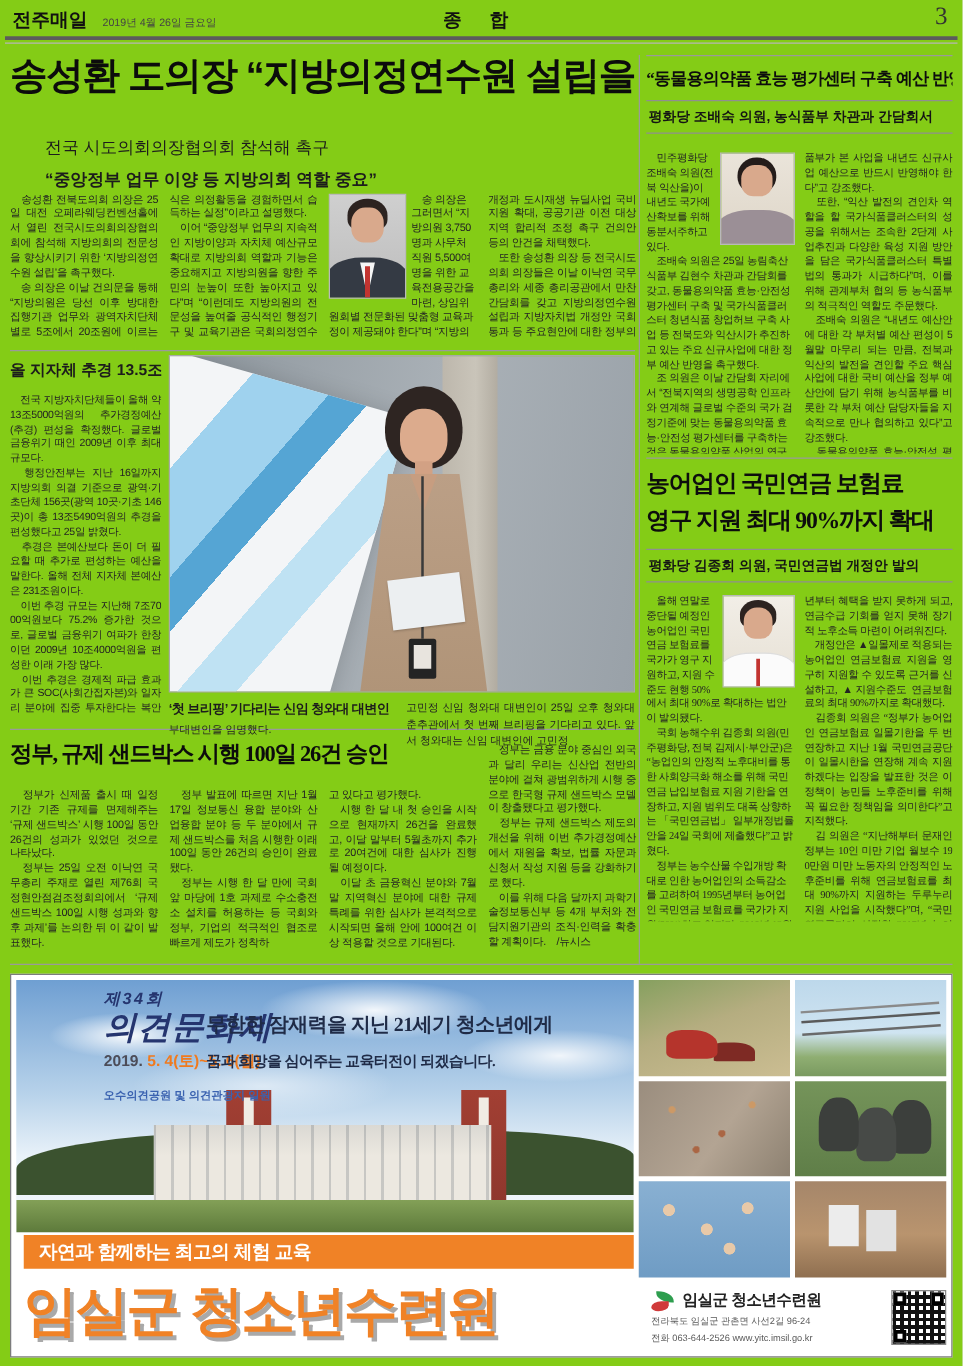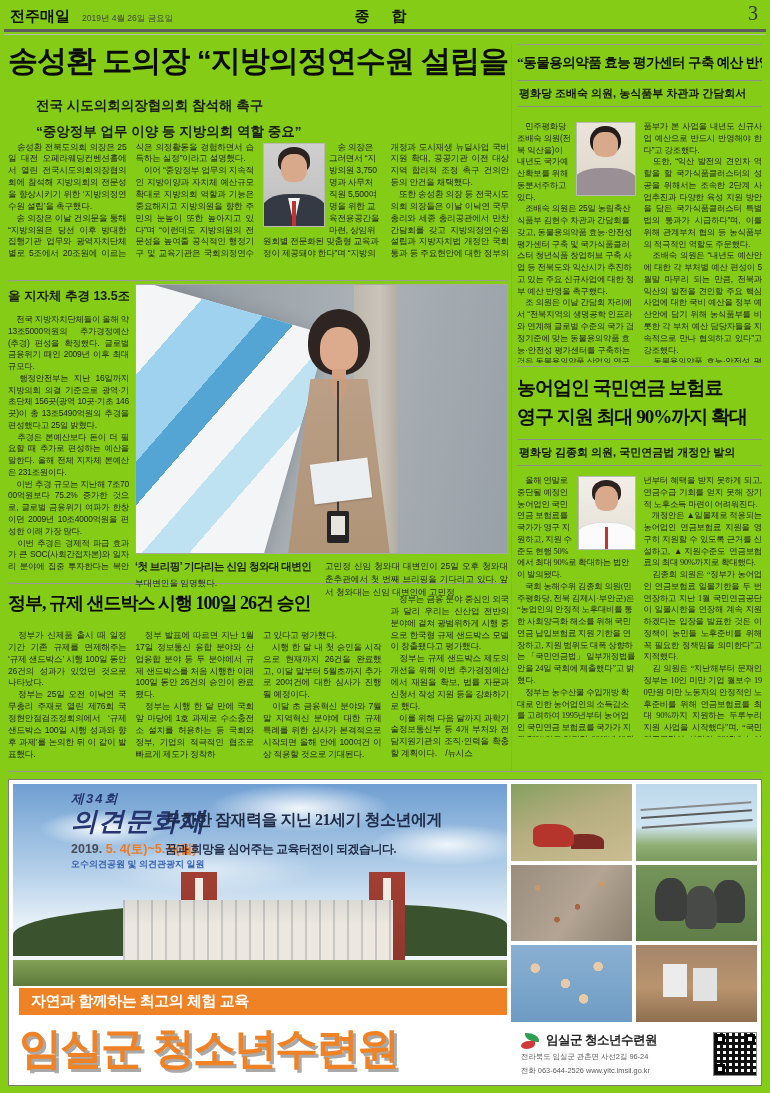--- a/index.html
+++ b/index.html
@@ -16,21 +16,21 @@
   .page-no { position:absolute; right:12px; top:2px; font-size:20px; font-family:"Liberation Serif", serif; color:#333; }
   .rule-thick { position:absolute; left:4px; right:4px; top:29px; height:3px; background:#5c5c5c; }
   .rule-thin  { position:absolute; left:4px; right:4px; top:34px; height:1px; background:#b5b5b5; }
   
   .coltext, .bodytext { white-space:pre-line; text-align:justify; word-break:break-all; color:#232323; }
   .hrule { position:absolute; height:1px; background:#9a9a9a; }
   .vrule { position:absolute; width:1px; background:#9a9a9a; }
   
   .a1 { position:absolute; left:8px; top:44px; width:501px; }
   .a1 h1 { font-size:30px; line-height:1.15; font-weight:900; letter-spacing:-1px; color:#0c0c0c; white-space:nowrap; overflow:hidden; }
-  .a1 .sub1 { margin-top:18px; margin-left:28px; font-size:13.5px; font-weight:700; }
+  .a1 .sub1 { margin-top:30px; margin-left:28px; font-size:13.5px; font-weight:400; }
   .a1 .sub2 { margin-top:8px;  margin-left:28px; font-size:13.5px; font-weight:800; }
   .a1 .body { display:flex; gap:9px; margin-top:1px; height:118px; overflow:hidden; }
   .a1 .col { flex:1; font-size:8.6px; line-height:1.38; letter-spacing:-0.2px; }
   
   .portrait { position:relative; overflow:hidden; border:1px solid #b9b9b9; }
   .pt-song { float:left;  width:62px; height:84px; margin:1px 4px 2px 0; background:linear-gradient(#cfcfcf,#bdbdbd); }
   .pt-cho  { float:right; width:60px; height:74px; margin:1px 0 2px 4px; background:linear-gradient(#eae4da,#ded6c8); }
   .pt-kim  { float:right; width:58px; height:74px; margin:1px 0 2px 4px; background:linear-gradient(#f2eee7,#e6e0d4); }
   .p-hair { position:absolute; left:24%; top:4%; width:52%; height:32%; background:#2c2320; border-radius:50% 50% 36% 36%; }
   .p-face { position:absolute; left:29%; top:13%; width:42%; height:34%; background:#d9a98c; border-radius:44% 44% 40% 40%; }
@@ -93,26 +93,26 @@
       radial-gradient(ellipse 130px 34px at 58% 12%, rgba(255,255,255,.9), transparent 70%),
       radial-gradient(ellipse 110px 30px at 88% 30%, rgba(255,255,255,.85), transparent 70%),
       radial-gradient(ellipse 150px 36px at 40% 42%, rgba(255,255,255,.55), transparent 70%); }
   .hills { position:absolute; left:0; right:0; top:120px; height:52px; background:#3b522f; border-radius:45% 30% 0 0/60% 40% 0 0; }
   .bld-main { position:absolute; left:110px; top:116px; width:270px; height:62px; background:#ece8e0;
     background-image:repeating-linear-gradient(90deg, rgba(90,100,110,.25) 0 2px, transparent 2px 14px), linear-gradient(rgba(120,130,140,.15), transparent 40%); }
   .tower { position:absolute; width:36px; height:92px; top:88px; background:linear-gradient(#a23f33,#8e372d); }
   .t1 { left:168px; } .t2 { left:356px; }
   .tower::after { content:""; position:absolute; left:14px; top:6px; width:8px; height:70px; background:#f0ece4; }
   .ground { position:absolute; left:0; right:0; bottom:0; height:26px; background:linear-gradient(#83a057,#5d7a3b); }
-  .fest { position:absolute; left:58px; top:6px; }
+  .fest { position:absolute; left:70px; top:6px; }
   .fest-no { font-size:13px; font-weight:900; font-style:italic; color:#25356f; letter-spacing:2px; }
   .fest-name { font-family:"Liberation Serif", serif; font-size:26px; font-weight:900; font-style:italic; color:#25356f; letter-spacing:1px; line-height:1.1; }
   .fest-date { margin-top:4px; font-size:12.5px; font-weight:900; color:#f07a1e; }
   .fest-date .yr { color:#4c4c58; }
-  .fest-place { margin-top:0; font-size:9px; font-weight:800; color:#3a62b0; }
+  .fest-place { margin-top:12px; font-size:9px; font-weight:800; color:#3a62b0; }
   .slogan { position:absolute; left:152px; top:26px; width:340px; font-family:"Liberation Serif", serif; color:#1f2b47; }
   .slogan .s1 { font-size:16px; font-weight:700; letter-spacing:-0.5px; }
   .slogan .s2 { margin-top:10px; font-size:12px; font-weight:700; letter-spacing:-0.5px; }
   .ad-grid { position:absolute; left:502px; top:4px; width:246px; height:238px;
     display:grid; grid-template-columns:1fr 1fr; grid-template-rows:1fr 1fr 1fr; gap:4px; }
   .cell { position:relative; overflow:hidden; }
   .c-atv { background:linear-gradient(160deg,#86a05f 0%,#b5ad80 45%,#cbbd92 100%); }
   .c-atv::after { content:""; position:absolute; left:18%; bottom:18%; width:34%; height:30%; background:#b5342c; border-radius:30% 50% 20% 20%; box-shadow:34px 6px 0 -4px #7e2a24; }
   .c-rope { background:linear-gradient(#bdd8eb 0%,#cfe4f1 55%,#8fae72 80%,#7a9a60 100%); }
   .c-rope::after { content:""; position:absolute; left:4%; top:38%; width:92%; height:2px; background:#5a5a5a; box-shadow:0 10px 0 #6a6a6a, 0 -8px 0 #8a8a8a; transform:rotate(-4deg); }

